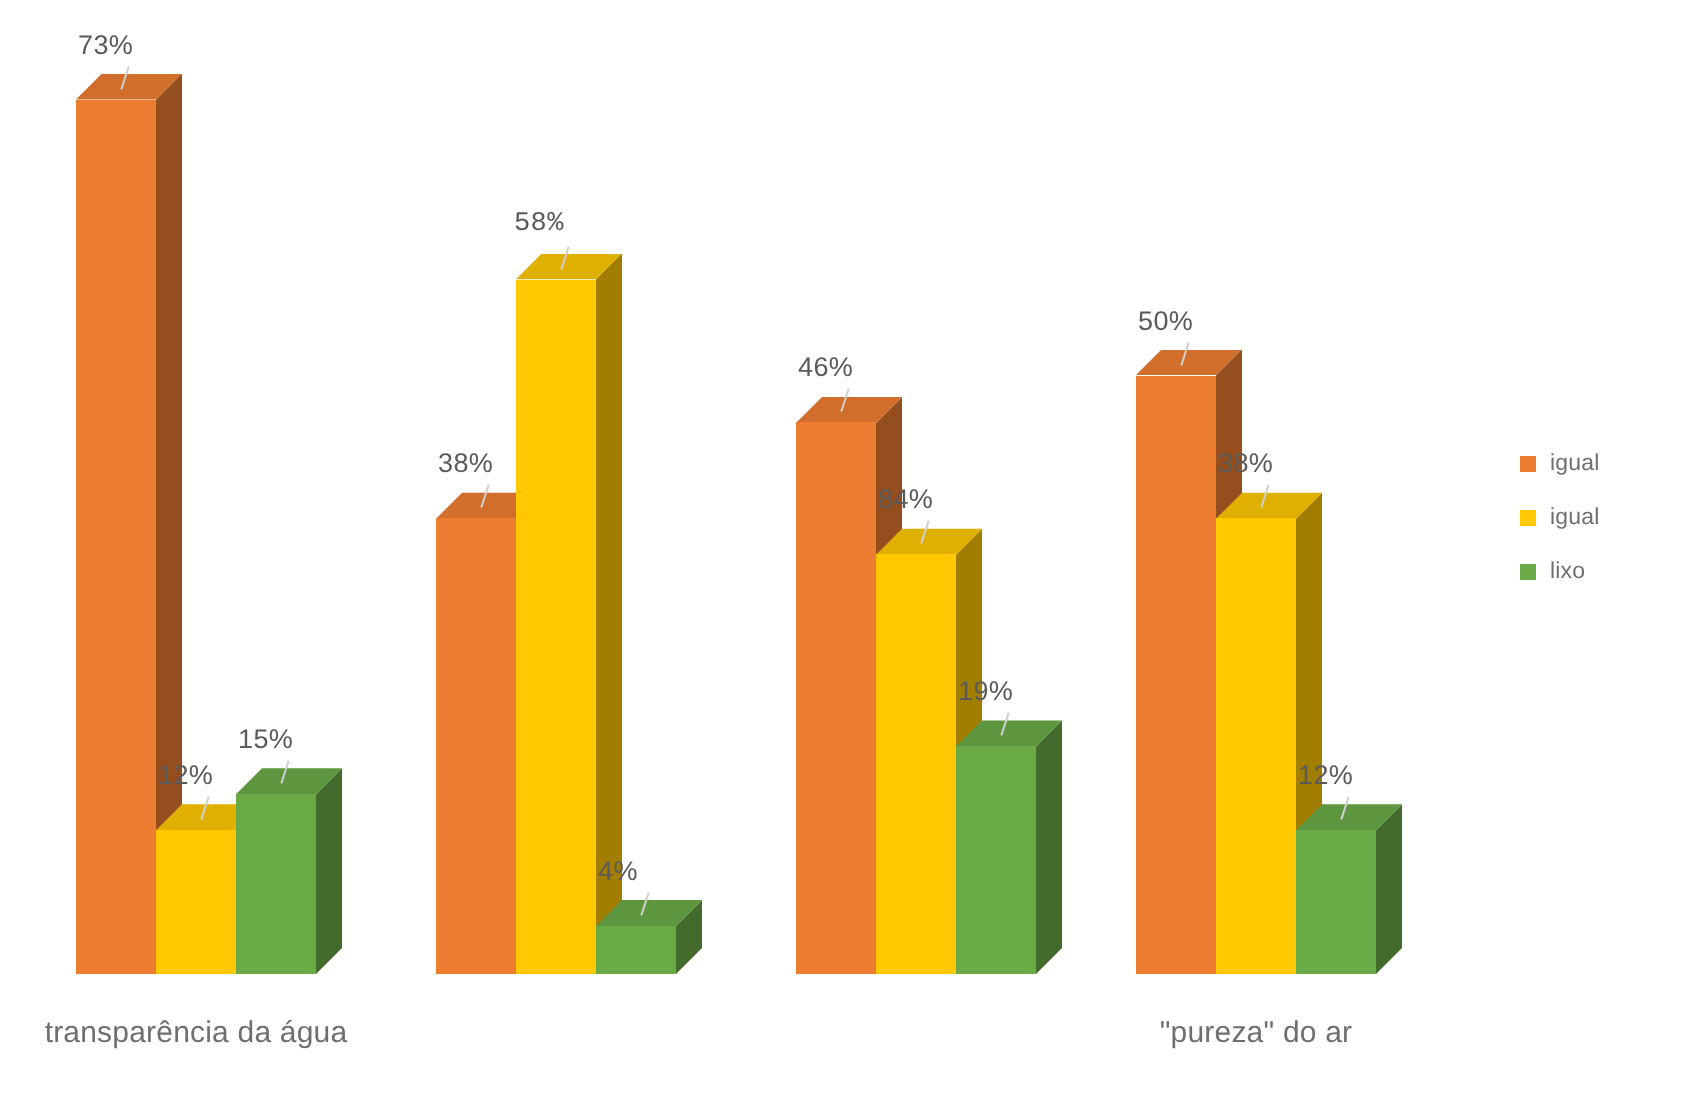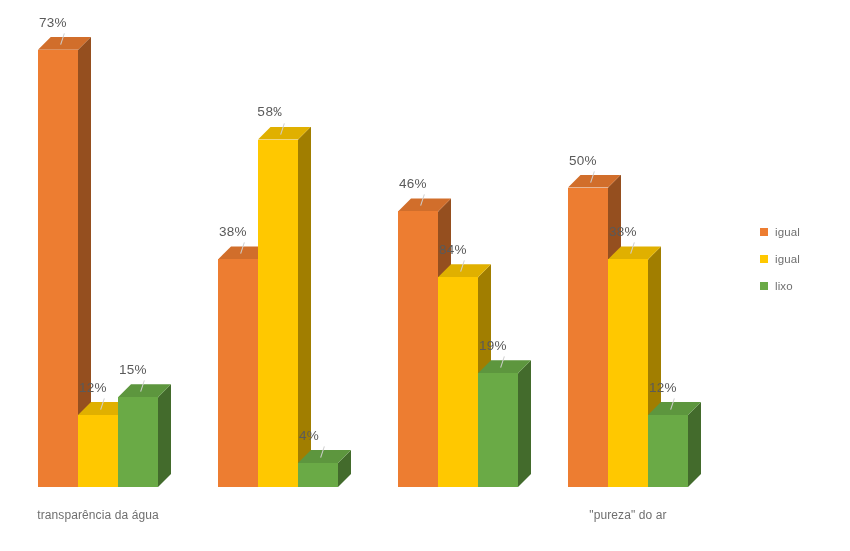--- a/index.html
+++ b/index.html
@@ -42,21 +42,21 @@
   }
   .leader i{
     display:block;width:100%;height:100%;
     background:#cfcfcf;
     transform-origin:top left;
   }
 
   
   .catlabel{
     position:absolute;
-    font-size:12px;
+    font-size:15px;
     color:#6f6f6f;
     white-space:nowrap;
     text-align:center;
     letter-spacing:.1px;
   }
 
   
   .legend{
     position:absolute;
     left:760px;top:218px;

